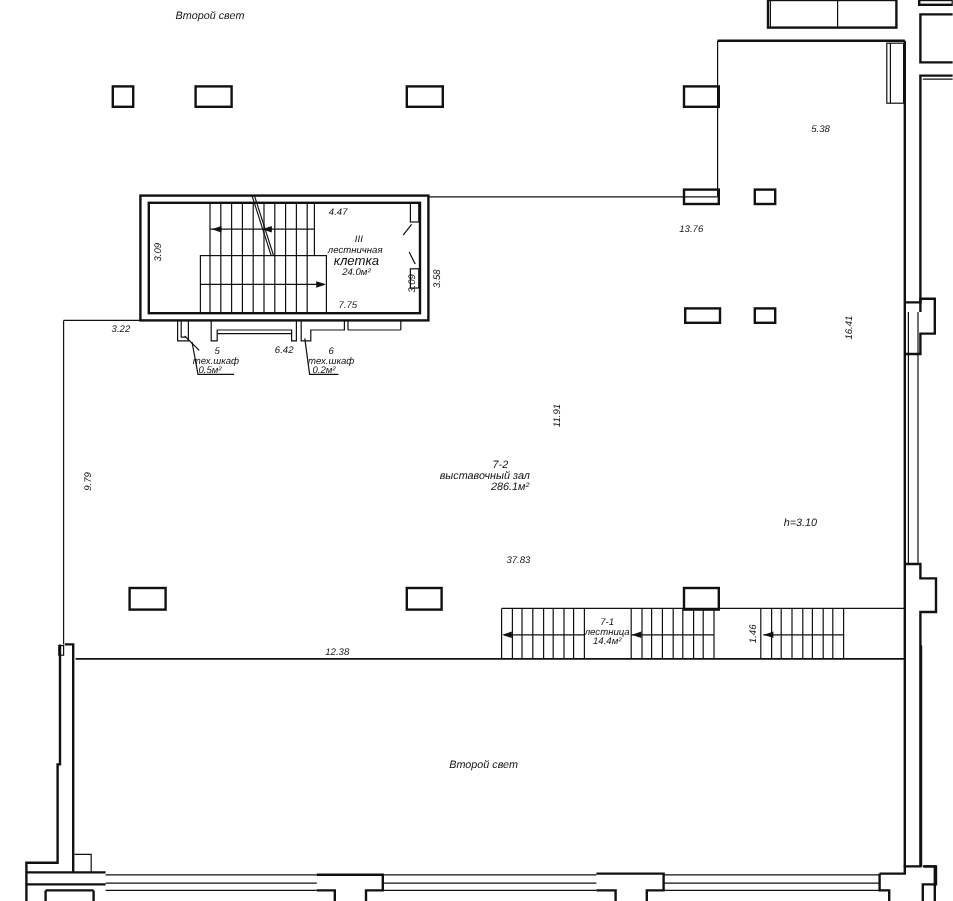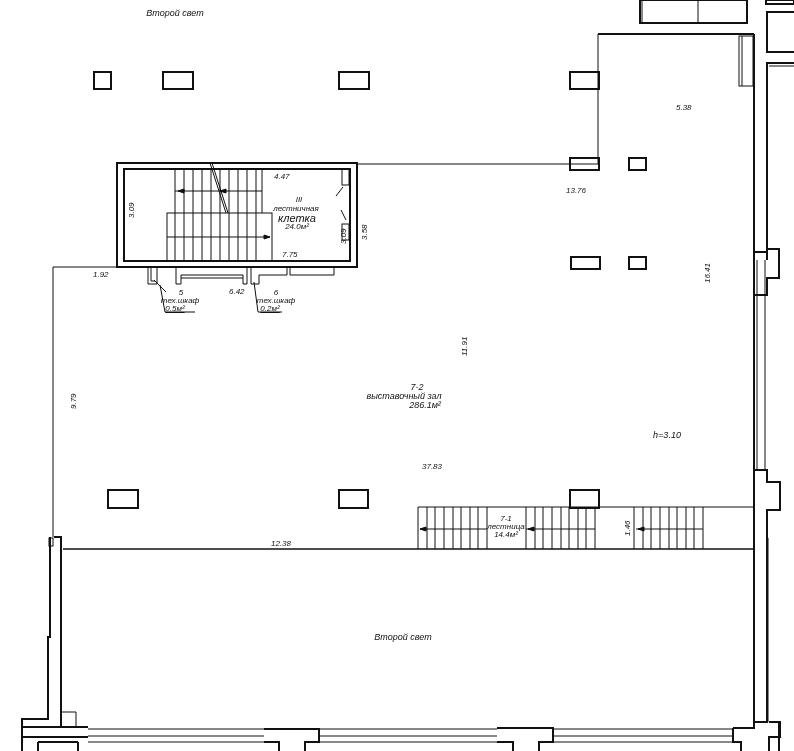--- a/index.html
+++ b/index.html
@@ -1,21 +1,21 @@
 <!DOCTYPE html>
 <html><head>
 <meta charset="utf-8">
 <style>
   html, body { margin: 0; padding: 0; background: #ffffff; }
   body { width: 794px; height: 751px; overflow: hidden; position: relative; font-family: "Liberation Sans", sans-serif; }
   #plan { position: absolute; left: 0; top: 0; width: 794px; height: 751px; }
   .lbl { position: absolute; font-style: italic; font-size: 9px; color: #111; white-space: nowrap; line-height: 10px; }
   .lbl.c { text-align: left; transform: translateX(-50%); }
   .vert { transform-origin: left top; transform: rotate(-90deg); }
-  .ul { text-decoration: underline; }
+  .ul { }
 </style>
 </head>
 <body>
 
 <svg id="plan" viewBox="0 0 794 751" xmlns="http://www.w3.org/2000/svg">
   <g fill="none" stroke="#111" stroke-width="1">
 
     <g>
       <rect x="640" y="0" width="107" height="23" stroke-width="2"></rect>
       <line x1="642" y1="0" x2="642" y2="23"></line>
@@ -213,20 +213,20 @@
 <div class="lbl c" style="left:506px; top:522px; font-size:8px;">лестница</div>
 <div class="lbl c" style="left:506px; top:530px; font-size:8px;">14.4м²</div>
 
 <div class="lbl" style="left:274px; top:172px; font-size:8px;">4.47</div>
 <div class="lbl" style="left:282px; top:250px; font-size:8px;">7.75</div>
 <div class="lbl vert" style="left:127px; top:218px; font-size:8px;">3.09</div>
 <div class="lbl vert" style="left:339px; top:244px; font-size:8px;">3.09</div>
 <div class="lbl vert" style="left:360px; top:240px; font-size:8px;">3.58</div>
 <div class="lbl" style="left:676px; top:103px; font-size:8px;font-style:italic;">5.38</div>
 <div class="lbl" style="left:566px; top:186px; font-size:8px;">13.76</div>
-<div class="lbl" style="left:93px; top:270px; font-size:8px;">1.92</div>
+<div class="lbl" style="left:93px; top:270px; font-size:8px;">3.22</div>
 <div class="lbl" style="left:229px; top:287px; font-size:8px;">6.42</div>
 <div class="lbl vert" style="left:460px; top:356px; font-size:8px;">11.91</div>
 <div class="lbl vert" style="left:703px; top:283px; font-size:8px;">16.41</div>
 <div class="lbl vert" style="left:69px; top:409px; font-size:8px;">9.79</div>
 <div class="lbl" style="left:422px; top:462px; font-size:8px;">37.83</div>
 <div class="lbl vert" style="left:623px; top:536px; font-size:8px;">1.46</div>
 <div class="lbl" style="left:271px; top:539px; font-size:8px;">12.38</div>
 
 </body></html>

